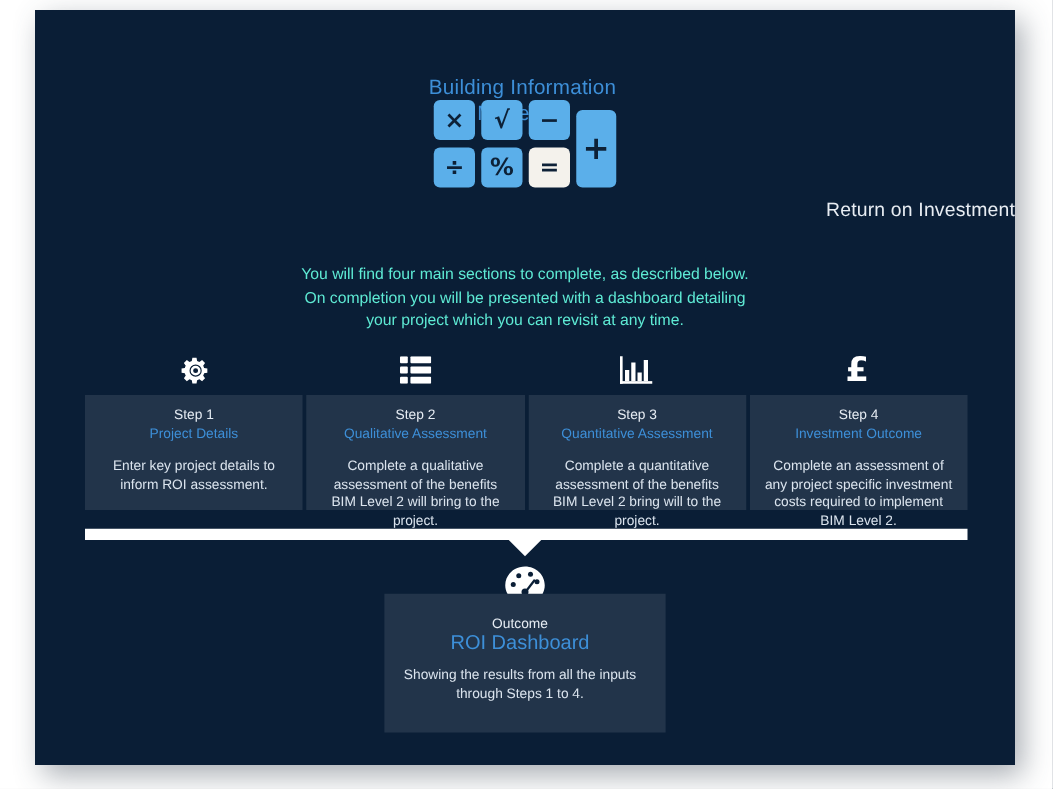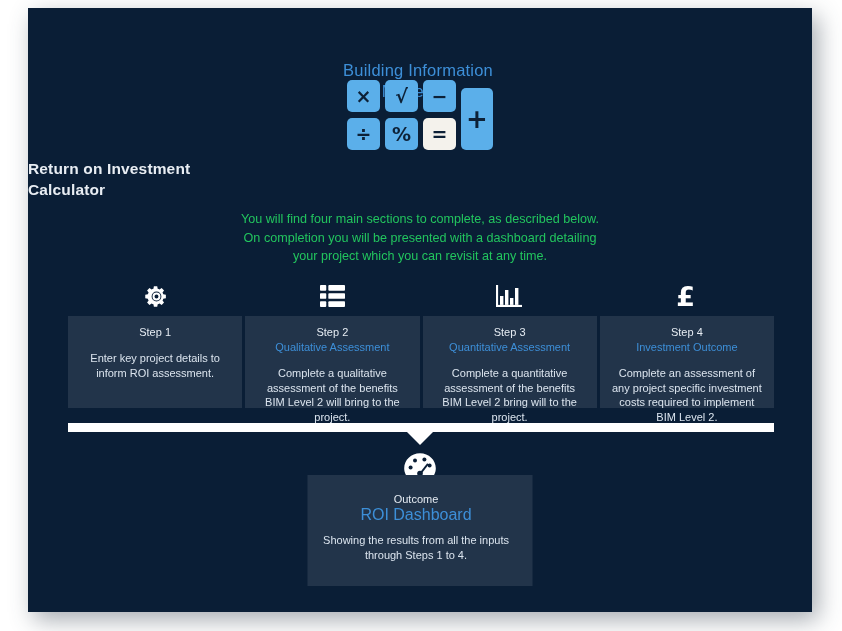--- a/index.html
+++ b/index.html
@@ -73,34 +73,34 @@
   .key.k-pct    { left: 38px;  top: 38px; width: 33px; height: 32px; }
   .key.k-eq     { left: 76px;  top: 38px; width: 33px; height: 32px;
                   background: #f4f2ec; }
   .key.k-plus   { left: 114px; top: 8px;  width: 32px; height: 62px;
                   font-size: 26px; }
 
   .hero-sub {
     position: absolute;
     left: 0; right: 0;
     top: 150px;
-    text-align: left;
+    text-align: right;
     color: #e8edf3;
     font-size: 15.5px;
     line-height: 21px;
-    font-weight: 700;
+    font-weight: 400;
     letter-spacing: 0.15px;
   }
 
   .intro {
     position: absolute;
     left: 0; right: 0;
     top: 202px;
     text-align: center;
-    color: #22c55e;
+    color: #5eead4;
     font-size: 12.6px;
     line-height: 18.5px;
     font-weight: 400;
   }
   .intro div { white-space: nowrap; }
 
   
   #icon-row {
     position: absolute;
     left: 40px;
@@ -221,21 +221,20 @@
       <div class="key k-sqrt">√</div>
       <div class="key k-minus">−</div>
       <div class="key k-div">÷</div>
       <div class="key k-pct">%</div>
       <div class="key k-eq">=</div>
       <div class="key k-plus">+</div>
     </div>
 
     <div class="hero-sub">
       <div>Return on Investment</div>
-      <div>Calculator</div>
     </div>
 
     <div class="intro">
       <div>You will find four main sections to complete, as described below.</div>
       <div>On completion you will be presented with a dashboard detailing</div>
       <div>your project which you can revisit at any time.</div>
     </div>
 
     <div id="icon-row">
       <div class="icon-cell">
@@ -271,20 +270,21 @@
         </span>
       </div>
       <div class="icon-cell">
         <span class="glyph-pound">£</span>
       </div>
     </div>
 
     <div id="cards">
       <div class="card">
         <div class="card-step">Step 1</div>
+        <div class="card-name">Project Details</div>
         <div class="card-desc">Enter key project details to inform ROI assessment.</div>
       </div>
       <div class="card">
         <div class="card-step">Step 2</div>
         <div class="card-name">Qualitative Assessment</div>
         <div class="card-desc">Complete a qualitative assessment of the benefits BIM Level 2 will bring to the project.</div>
       </div>
       <div class="card">
         <div class="card-step">Step 3</div>
         <div class="card-name">Quantitative Assessment</div>

